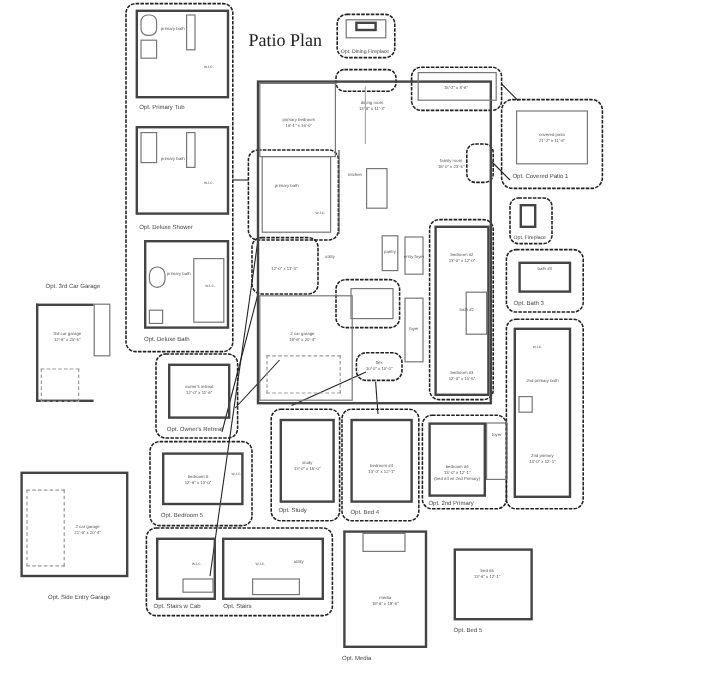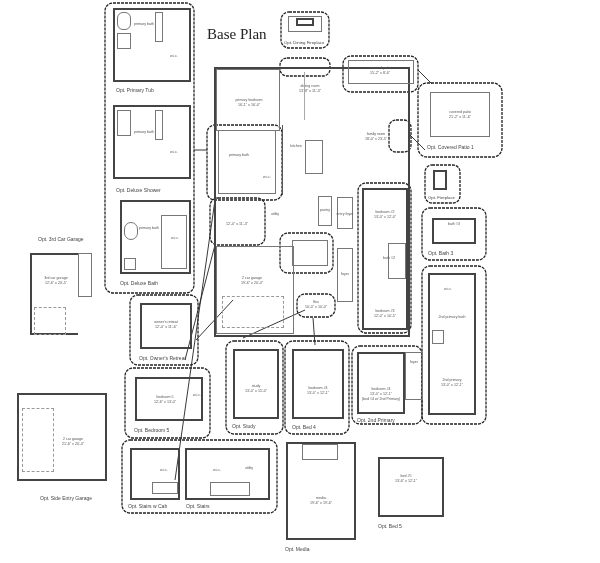--- a/index.html
+++ b/index.html
@@ -10,21 +10,21 @@
   .room{position:absolute;font-size:3.6px;color:#555;text-align:center;line-height:4.4px;font-family:"Liberation Sans",sans-serif;}
   .wall{position:absolute;border:2px solid #444;box-sizing:border-box;background:transparent;}
   .thin{position:absolute;border:1px solid #777;box-sizing:border-box;}
   .dash{position:absolute;border:1px dashed #999;box-sizing:border-box;}
   svg.cloud{position:absolute;left:0;top:0;overflow:visible;}
   .vline{position:absolute;width:1px;background:#555;}
 </style>
 </head>
 <body>
 
-<div class="abs title" style="left:207px;top:26px;">Base Plan</div>
+<div class="abs title" style="left:207px;top:26px;">Patio Plan</div>
 
 <svg class="cloud" width="600" height="563">
   <defs>
     <filter id="none"></filter>
   </defs>
   <g fill="none" stroke="#222" stroke-width="1.3" stroke-dasharray="3 1">
 
     <rect x="105" y="3" width="89" height="290" rx="8"></rect>
 
     <rect x="281" y="12" width="48" height="36" rx="8"></rect>

